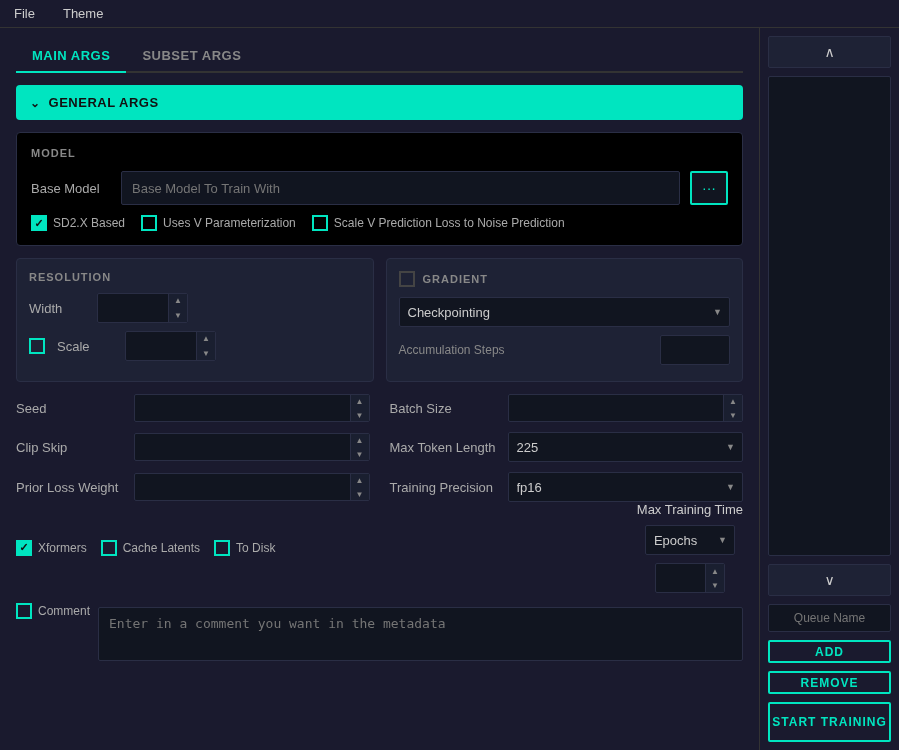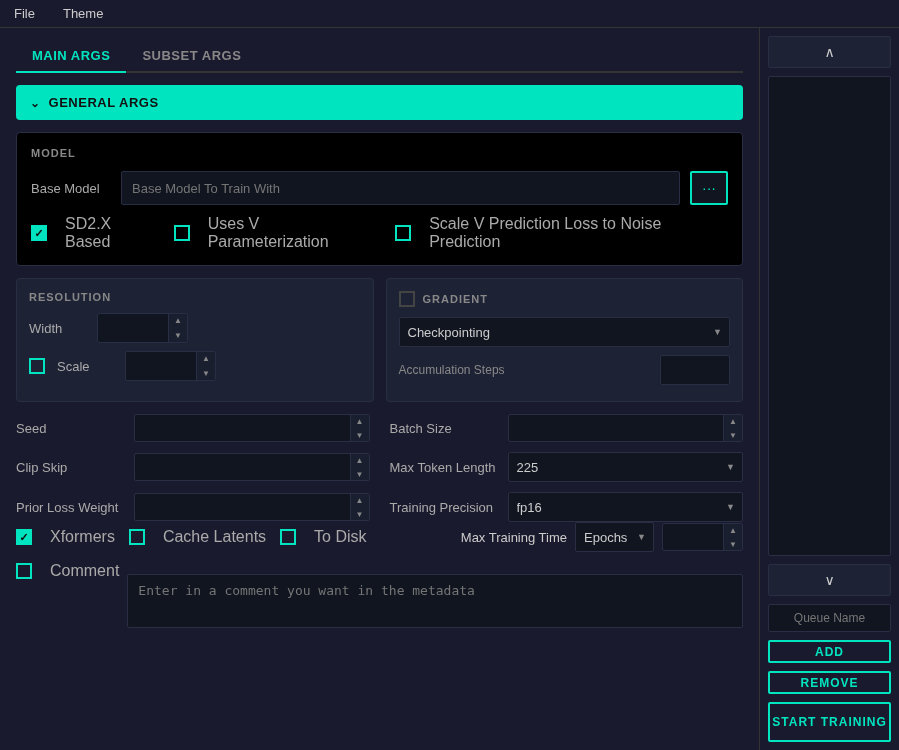--- a/index.html
+++ b/index.html
@@ -129,24 +129,24 @@
       border-radius: 2px;
     }
     .checkboxes-row {
       display: flex;
       align-items: center;
       gap: 16px;
     }
     .checkbox-item {
       display: flex;
       align-items: center;
-      gap: 18px;
+      gap: 6px;
       cursor: pointer;
       color: #aaa;
-      font-size: 16px;
+      font-size: 12px;
     }
     .checkbox-box {
       width: 16px;
       height: 16px;
       border: 2px solid #00e5c0;
       background: transparent;
       display: flex;
       align-items: center;
       justify-content: center;
       flex-shrink: 0;
@@ -294,21 +294,21 @@
     .comment-input {
       width: 100%;
       background: #111520;
       border: 1px solid #2a2e45;
       color: #555;
       padding: 8px 10px;
       font-size: 13px;
       border-radius: 2px;
       height: 54px;
       resize: none;
-      margin-top: 12px;
+      margin-top: 4px;
     }
     .comment-field {
       display: flex;
       align-items: flex-start;
       gap: 8px;
     }
     .queue-up-btn, .queue-down-btn {
       background: #1e2235;
       border: 1px solid #2a2e45;
       color: #ccc;
@@ -535,21 +535,21 @@
         <span>Xformers</span>
       </div>
       <div class="checkbox-item">
         <div class="checkbox-box"></div>
         <span>Cache Latents</span>
       </div>
       <div class="checkbox-item">
         <div class="checkbox-box"></div>
         <span>To Disk</span>
       </div>
-      <div style="margin-left:auto; display:flex; align-items:center; gap:8px;">
+      <div style="margin-left:auto; display:flex; align-items:center; gap:8px;flex-direction:column;">
         <span>Max Training Time</span>
         <div class="select-wrapper" style="width:90px;">
           <select class="select-input">
             <option>Epochs</option>
           </select>
         </div>
         <div class="inline-spinbox" style="width:70px;">
           <input type="text" style="">
           <div class="spinbox-btns">
             <button class="spinbox-btn">▲</button>

